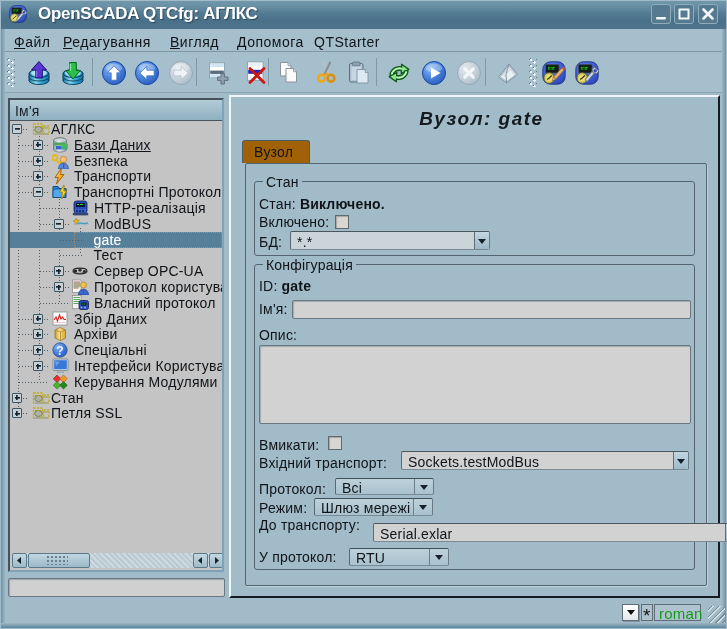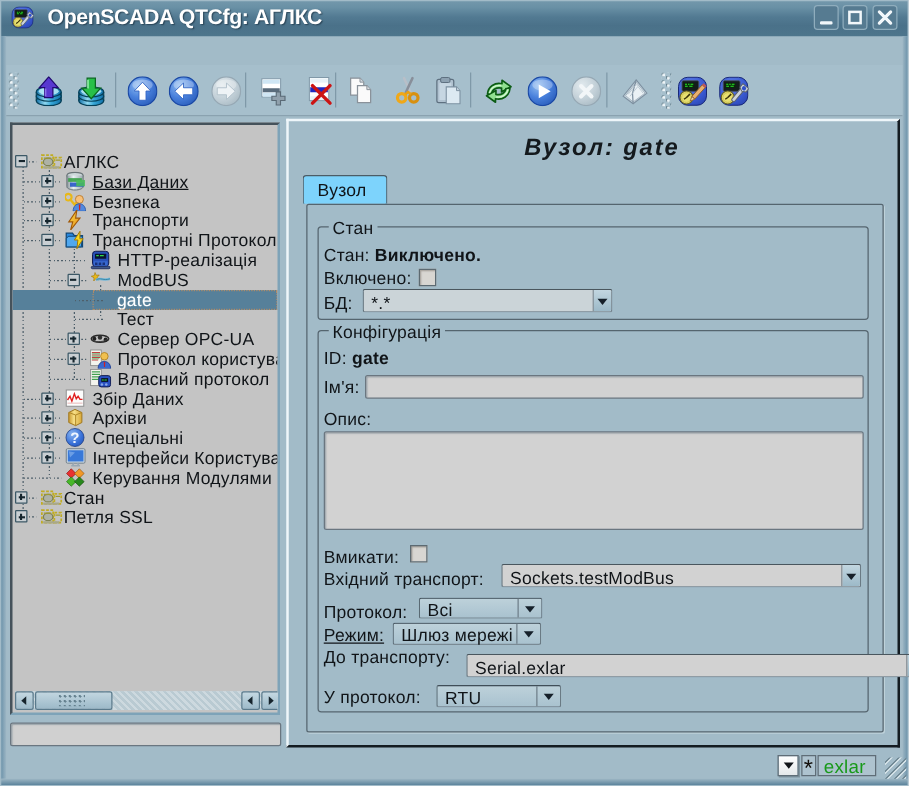--- a/index.html
+++ b/index.html
@@ -58,21 +58,21 @@
  background-image:repeating-linear-gradient(45deg,#cdd9df 0 2px,#b9cad2 2px 4px); }
 
 
 #eline { position:absolute; left:8px; top:578px; width:217px; height:19px; background:#d0d0d0;
   border:1px solid #6a7680; border-radius:2px; box-shadow:inset 1px 1px 1px #9aa4aa; }
 
 
 #panel { position:absolute; left:229px; top:95px; width:491px; height:503px;
   border-top:2px solid #eef6fa; border-left:2px solid #eef6fa; border-right:2px solid #141c22; border-bottom:2px solid #141c22; background:#a2bbc8; }
 #ptitle { position:absolute; left:7px; top:11px; width:487px; text-align:center; font-size:19px; letter-spacing:1.5px; font-weight:bold; font-style:italic; color:#14191d; }
-#tab { position:absolute; left:11px; top:43px; width:68px; height:23px; border:1px solid #4c5c66; border-bottom:none; border-radius:3px 3px 0 0; background:#7dd3fc; }
+#tab { position:absolute; left:11px; top:43px; width:68px; height:23px; border:1px solid #4c5c66; border-bottom:none; border-radius:3px 3px 0 0; background:#a16207; }
 #tab span { position:absolute; left:11px; top:3px; }
 #pane { position:absolute; left:14px; top:66px; width:462px; height:423px; border:1px solid #55656f; border-radius:2px;
   box-shadow:1px 1px 0 #bed2da; background:#a2bbc8; }
 
 .group { position:absolute; left:8px; width:441px; border:1px solid #55656f; border-radius:3px; }
 .group .glabel { position:absolute; left:8px; top:-8px; background:#a2bbc8; padding:0 3px; }
 #gstate { top:17px; height:75px; }
 #gconf  { top:100px; height:306px; }
 
 .flabel { position:absolute; }
@@ -152,20 +152,27 @@
   <div class="winbtn" style="left:674px;"><svg width="18" height="18">
         <rect x="4.5" y="4.5" width="9" height="9" fill="none" stroke="#f2f7fa" stroke-width="2"></rect>
       </svg></div>
   <div class="winbtn" style="left:698px;"><svg width="18" height="18">
         <path d="M4.5 4.5l9 9M13.5 4.5l-9 9" stroke="#f2f7fa" stroke-width="2.6" stroke-linecap="round"></path>
       </svg></div>
   <div id="sideL"></div>
     <div id="sideR"></div>
     <div id="sideB"></div>
 
+  <div id="menubar">
+    <span class="mi" style="left:9px;"><u>Ф</u>айл</span>
+    <span class="mi" style="left:58px;"><u>Р</u>едагування</span>
+    <span class="mi" style="left:165px;"><u>В</u>игляд</span>
+    <span class="mi" style="left:232px;"><u>Д</u>опомога</span>
+    <span class="mi" style="left:309px;">QTStarter</span>
+  </div>
 
   <div id="toolbar">
 <div class="grip" style="left:2px;"></div>
 <div class="ticon" style="left:22px; top:9px;"><svg width="24" height="24" viewBox="0 0 24 24">
           <defs>
 <linearGradient id="cyl" x1="0" y1="0" x2="1" y2="0">
               <stop offset="0" stop-color="#1070a8"></stop>
               <stop offset="0.35" stop-color="#90d8f0"></stop>
               <stop offset="0.6" stop-color="#38a8d8"></stop>
               <stop offset="1" stop-color="#1070a8"></stop>
@@ -561,20 +568,23 @@
           <path d="M7.2 17l2.7-2.7M7.2 17l-2 1.4" stroke="#383008" stroke-width="1.2"></path>
           <g transform="rotate(40 15.5 14.5)">
             <rect x="14" y="8.5" width="3" height="13" rx="1.3" fill="#ccd2da" stroke="#5a626e" stroke-width="0.8"></rect>
             <path d="M12.9 5.5h6.2v3.6l-3.1 1.6-3.1-1.6z" fill="#ccd2da" stroke="#5a626e" stroke-width="0.8"></path>
             <circle cx="16" cy="7.8" r="1.7" fill="#3050c8"></circle>
           </g>
         </svg></div>
   </div>
 
   <div id="tree">
+    <div id="treehdr">
+        <span>Ім'я</span>
+      </div>
     <div id="rows">
 <div class="vline" style="left:7.5px; top:33.0px; height:280.4px;"></div>
 <div class="vline" style="left:28.8px; top:33.0px; height:248.8px;"></div>
 <div class="vline" style="left:49.1px; top:96.2px; height:106.6px;"></div>
 <div class="vline" style="left:70.0px; top:127.8px; height:27.6px;"></div>
 <div class="trow" style="top:21.0px;">
           <div class="expander" style="left:2.0px;"></div>
           <div class="hline" style="left:13.0px; top:8px; width:6.0px;"></div>
           <div class="ticn16" style="left:21.5px;"><svg width="18" height="16" viewBox="0 0 18 16">
               <rect x="1.5" y="3" width="9" height="10" fill="none" stroke="#c0ac24" stroke-width="1.4" stroke-dasharray="2.2 1.2"></rect>
@@ -855,21 +865,21 @@
         <div class="flabel" style="left:4px; top:190px;">Вхідний транспорт:</div>
         <div class="gcombo" style="left:146px; top:186px; width:288px; height:19px;">
             <span class="ctext">Sockets.testModBus</span>
             <span class="arr"></span>
           </div>
         <div class="flabel" style="left:4px; top:216px;">Протокол:</div>
         <div class="bcombo" style="left:80px; top:213px; width:99px; height:17px;">
             <span class="ctext">Всі</span>
             <span class="arr"></span>
           </div>
-        <div class="flabel" style="left:4px; top:235px;text-decoration:underline;">Режим:</div>
+        <div class="flabel" style="left:4px; top:235px;">Режим:</div>
         <div class="bcombo" style="left:59px; top:233px; width:119px; height:18px;">
             <span class="ctext">Шлюз мережі</span>
             <span class="arr"></span>
           </div>
         <div class="flabel" style="left:4px; top:252px;">До транспорту:</div>
         <div class="gcombo" style="left:118px; top:258px; width:368px; height:19px;">
             <span class="ctext">Serial.exlar</span>
             <span class="arr"></span>
           </div>
         <div class="flabel" style="left:4px; top:284px;">У протокол:</div>
@@ -879,16 +889,16 @@
           </div>
       </div>
     </div>
   </div>
 
   <div id="sdrop"></div>
   <div id="sstar">
       <span>*</span>
     </div>
   <div id="suser">
-      <span>exlar</span>
+      <span>roman</span>
     </div>
   <div id="sgrip"></div>
 </div>
 
 </body></html>

